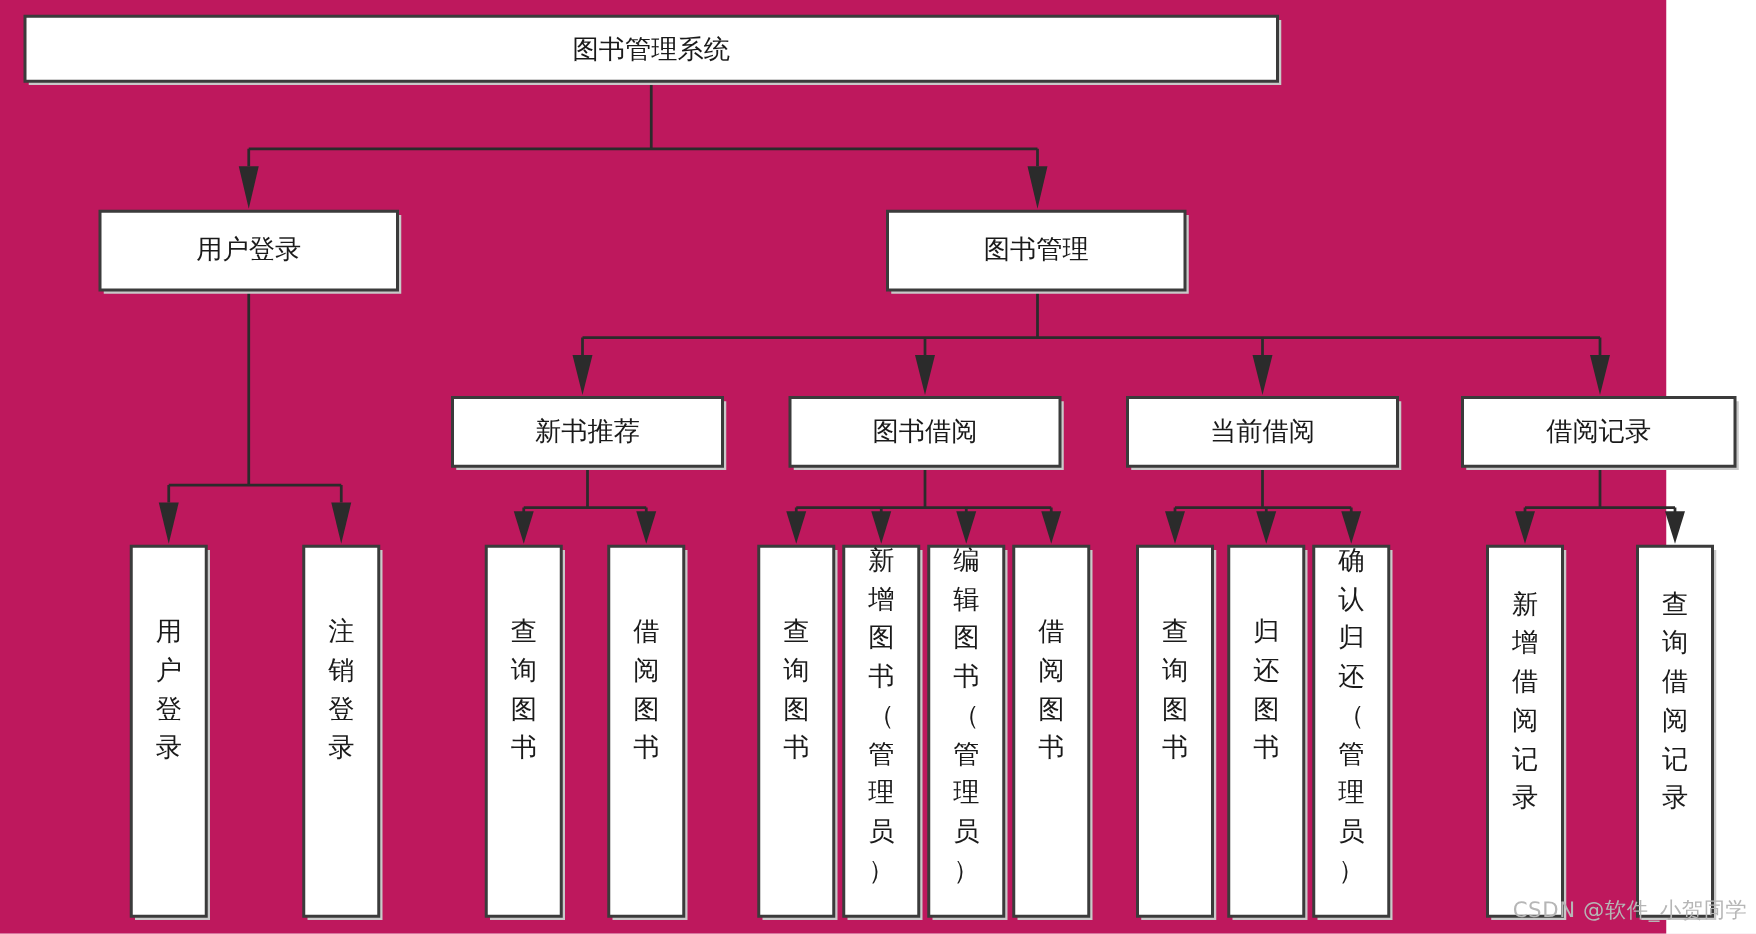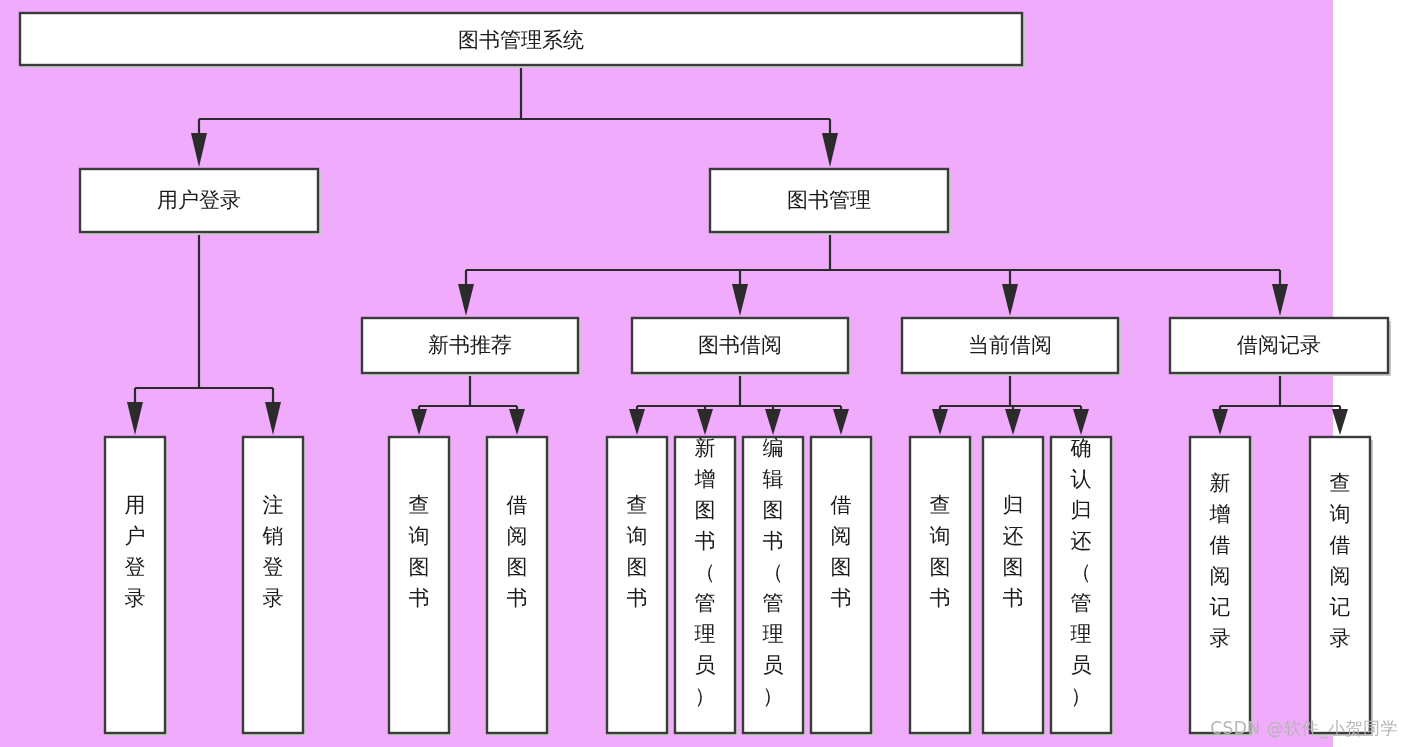--- a/index.html
+++ b/index.html
@@ -11,21 +11,21 @@
   body {
     width: 1405px;
     height: 747px;
     overflow: hidden;
     font-family: "DejaVu Sans", "Liberation Sans", sans-serif;
   }
   #diagram-root {
     position: relative;
     width: 1333px;
     height: 747px;
-    background: #f0abfc;
+    background: #be185d;
   }
   svg.diagram-canvas {
     position: absolute;
     left: 0;
     top: 0;
     width: 1405px;
     height: 747px;
     display: block;
   }
   .node-box {

